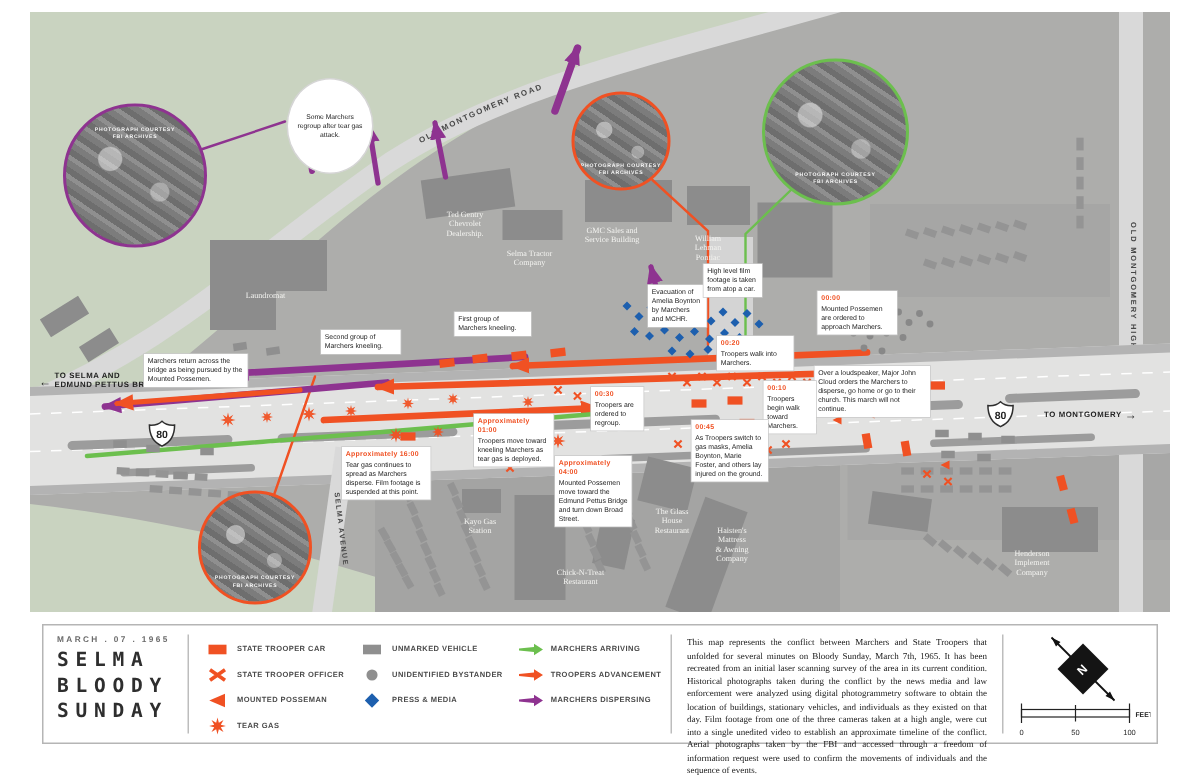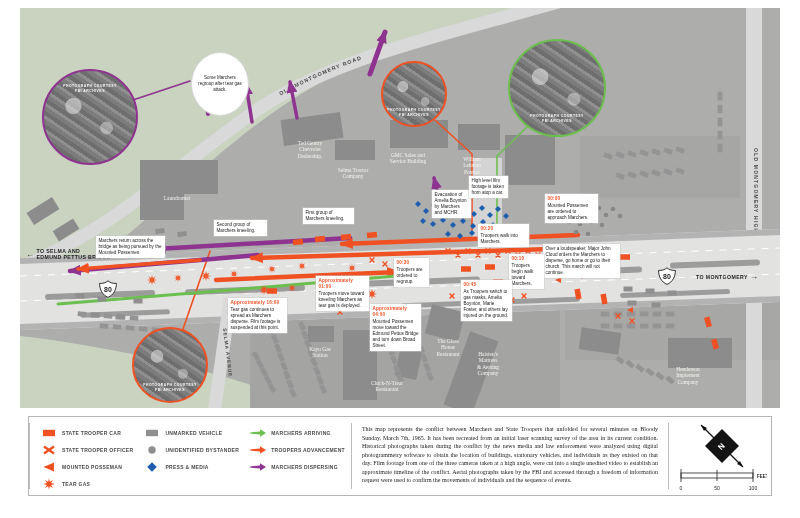--- a/index.html
+++ b/index.html
@@ -461,20 +461,28 @@
 FBI ARCHIVES</div>
         </div>
         <div class="inset" style="left: 112px; top: 319px; width: 76px; height: 76px; border: 2.5px solid rgb(240, 81, 35);">
           <div class="cap bottom">PHOTOGRAPH COURTESY
 FBI ARCHIVES</div>
         </div>
       </div>
   </div>
 
   <div class="panel">
+    <div class="title-block">
+      <div class="title-date">MARCH . 07 . 1965</div>
+      <div class="title-big">
+        <div>SELMA</div>
+        <div>BLOODY</div>
+        <div>SUNDAY</div>
+      </div>
+    </div>
     <div class="vdiv"></div>
     <div class="legend" id="legend">
         <div class="leg-col">
           <div class="leg-row">
             <svg width="18" height="12" viewBox="0 0 18 12">
               <rect x="3" y="2.8" width="12" height="6.4" fill="#f05123"></rect>
             </svg>
             <div class="leg-label">STATE TROOPER CAR</div>
           </div>
           <div class="leg-row">

